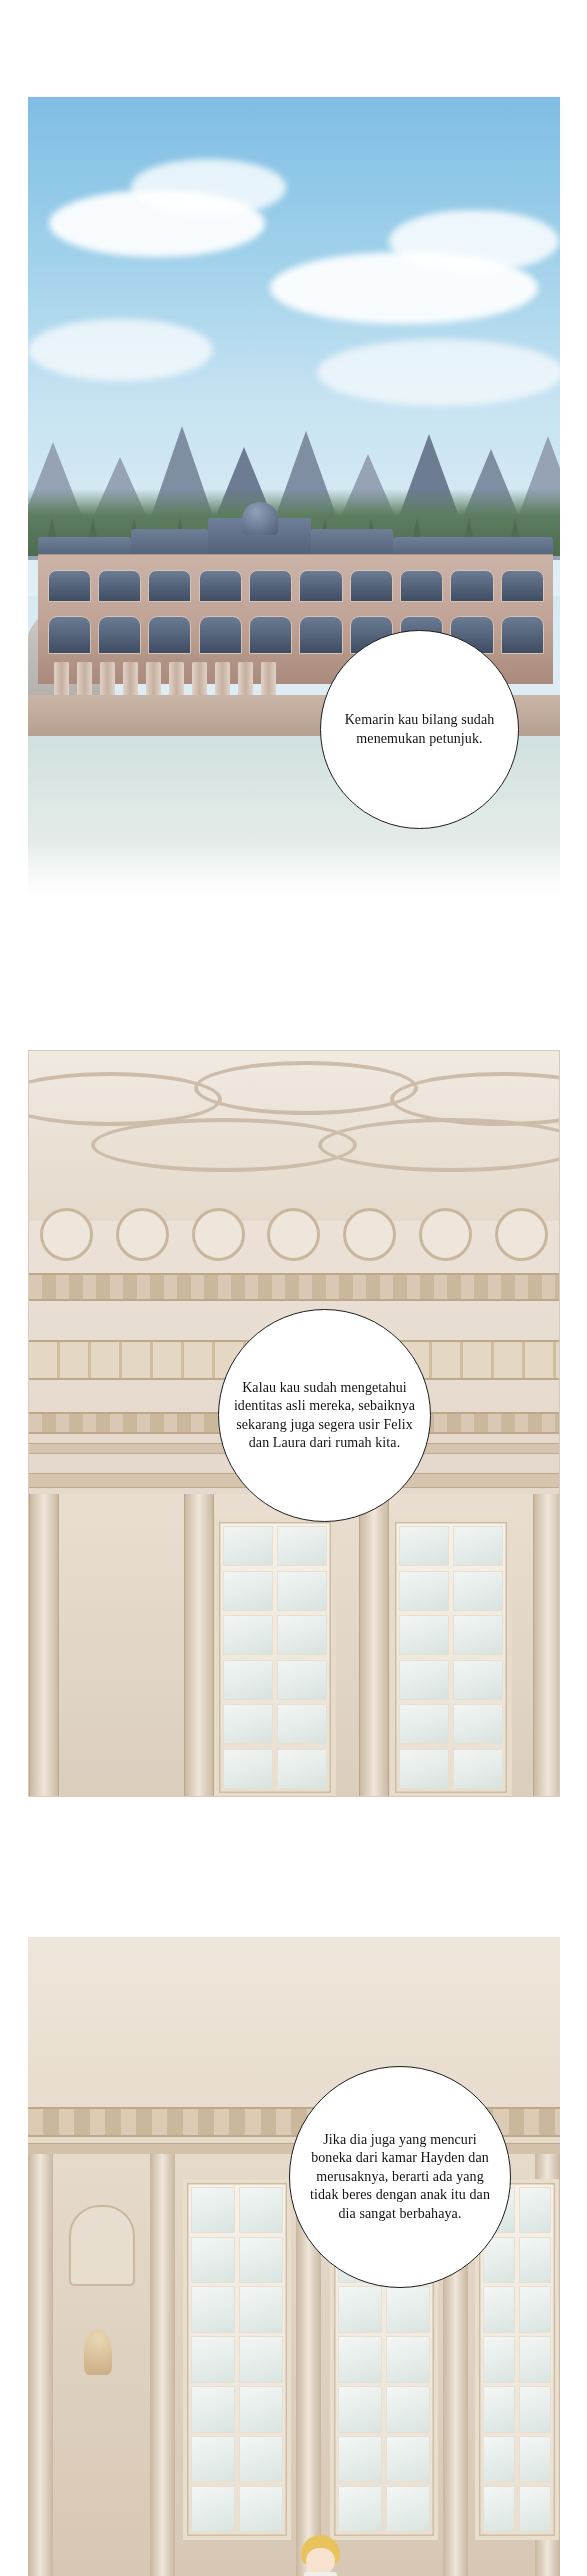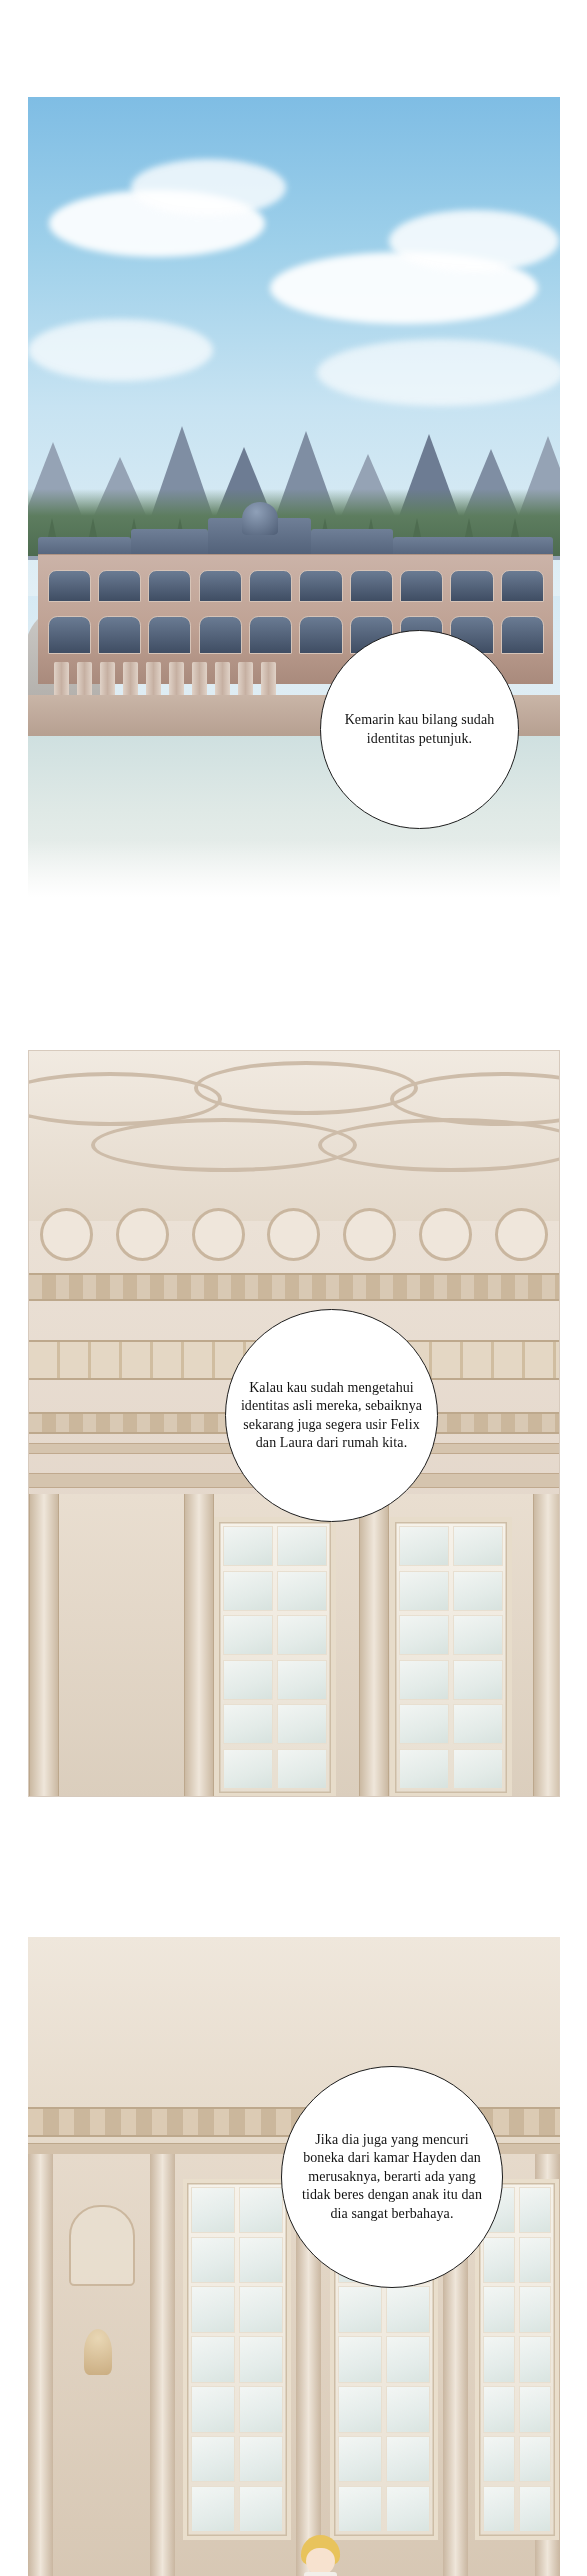--- a/index.html
+++ b/index.html
@@ -440,38 +440,38 @@
 
   #bubble-1 {
     left: 320px;
     top: 630px;
     width: 199px;
     height: 199px;
   }
   #bubble-1 p { font-size: 14px; }
 
   #bubble-2 {
-    left: 225px;
+    left: 218px;
     top: 1309px;
     width: 213px;
     height: 213px;
     justify-content: center;
   }
   #bubble-2 p { font-size: 14px; }
 
   #bubble-3 {
     left: 18.5px;
     top: 1871px;
     width: 191px;
     height: 191px;
   }
   #bubble-3 p { font-size: 14px; }
 
   #bubble-4 {
-    left: 281px;
+    left: 289px;
     top: 2066px;
     width: 222px;
     height: 222px;
   }
   #bubble-4 p { font-size: 14px; }
 </style>
 </head>
 <body>
 
 <div class="page">
@@ -559,21 +559,21 @@
       </div>
     </div>
 
     <div class="lawn"></div>
     <div class="terrace"></div>
     <div class="water"></div>
     <div class="panel-fade-bottom"></div>
   </div>
 
   <div class="bubble" id="bubble-1">
-    <p>Kemarin kau bilang sudah identitas petunjuk.</p>
+    <p>Kemarin kau bilang sudah menemukan petunjuk.</p>
   </div>
 
   <div class="panel2">
     <div class="ceiling">
       <div class="ceil-curve" style="left:-31px; top:20.6px; width:216px;"></div>
       <div class="ceil-curve" style="left:165px; top:10.3px; width:216px;"></div>
       <div class="ceil-curve" style="left:361px; top:20.6px; width:216px;"></div>
       <div class="ceil-curve" style="left:62px; top:67px; width:258px;"></div>
       <div class="ceil-curve" style="left:289px; top:67px; width:258px;"></div>
     </div>

